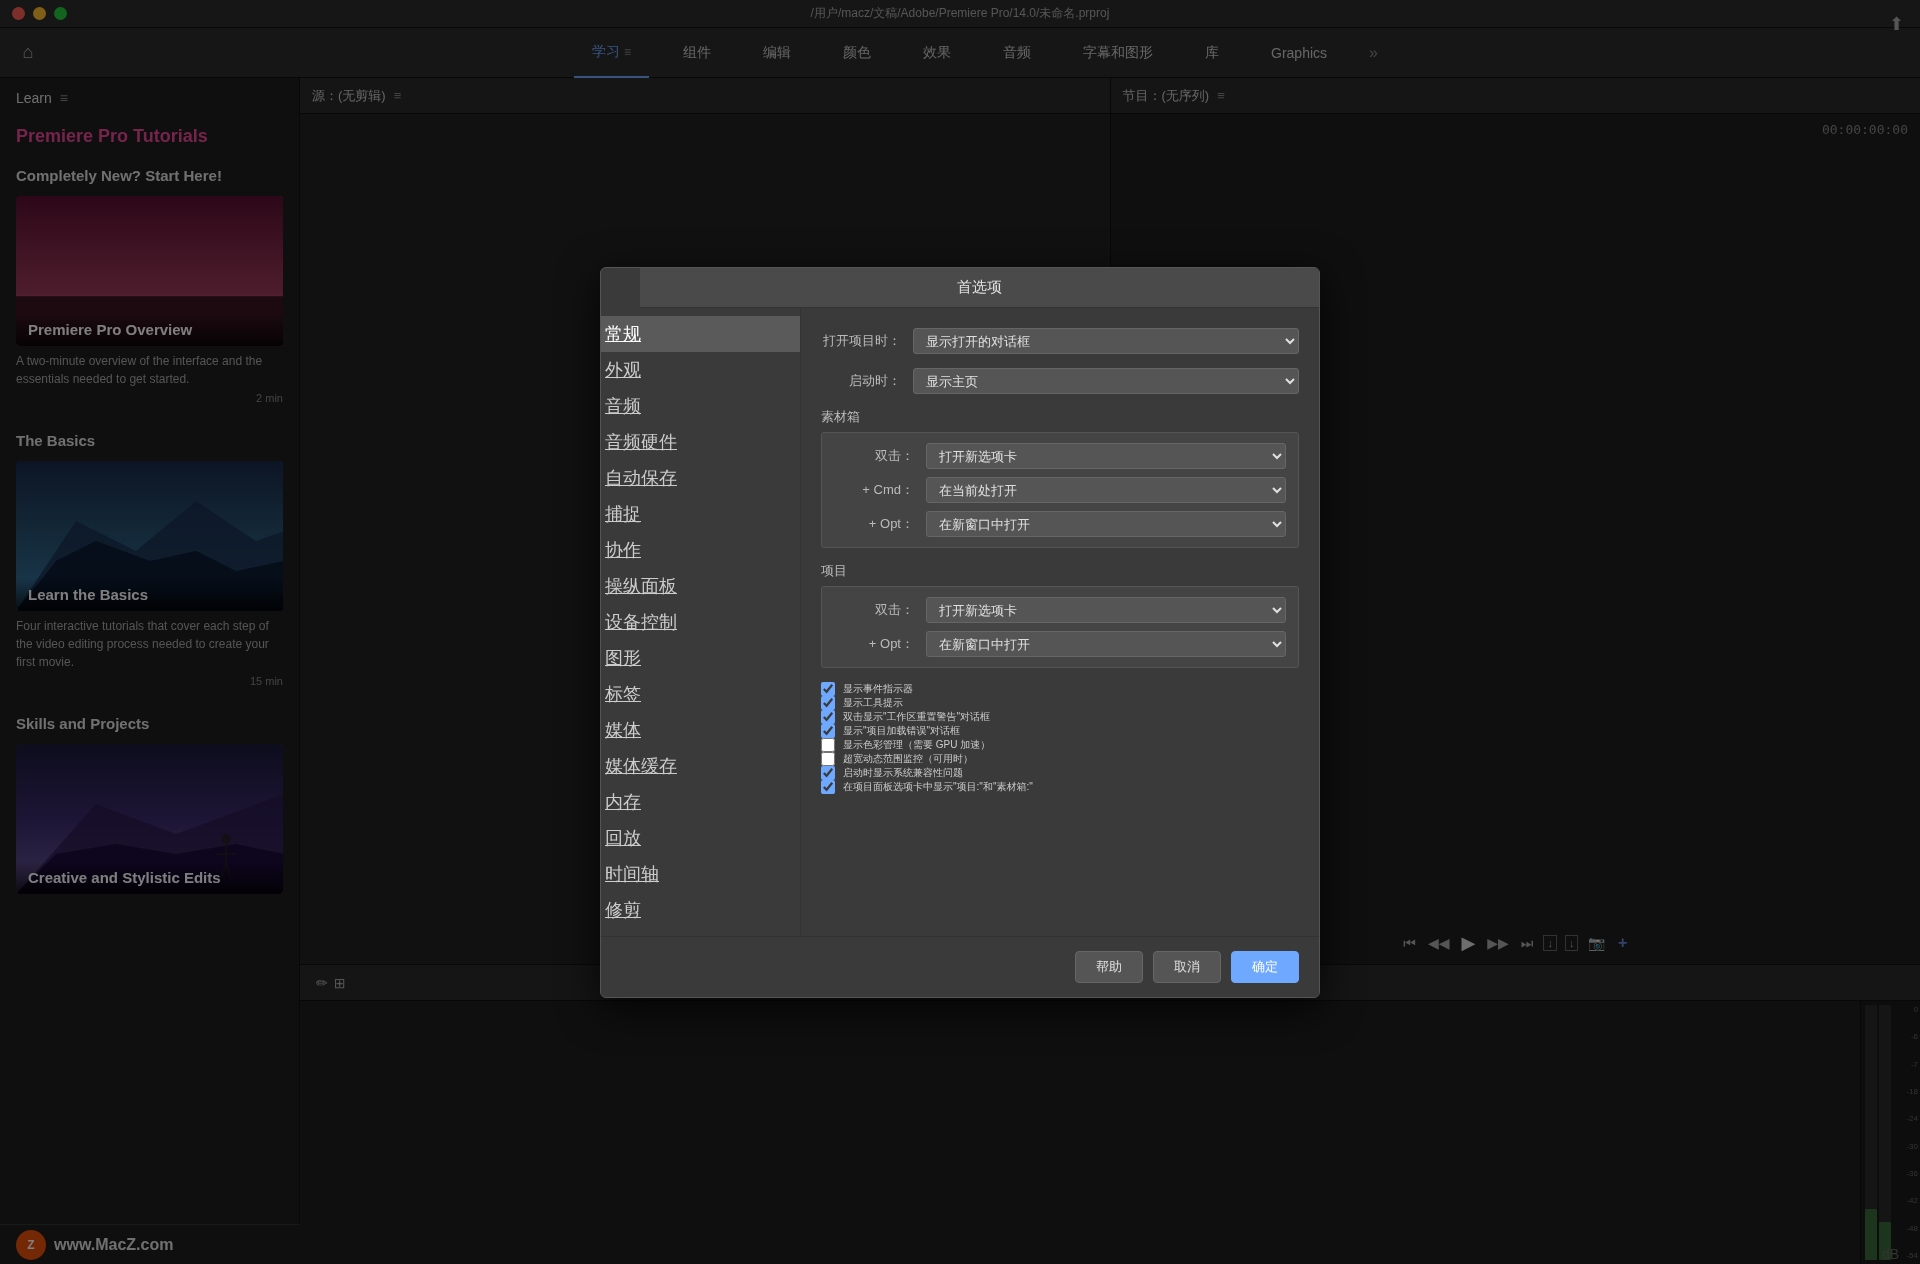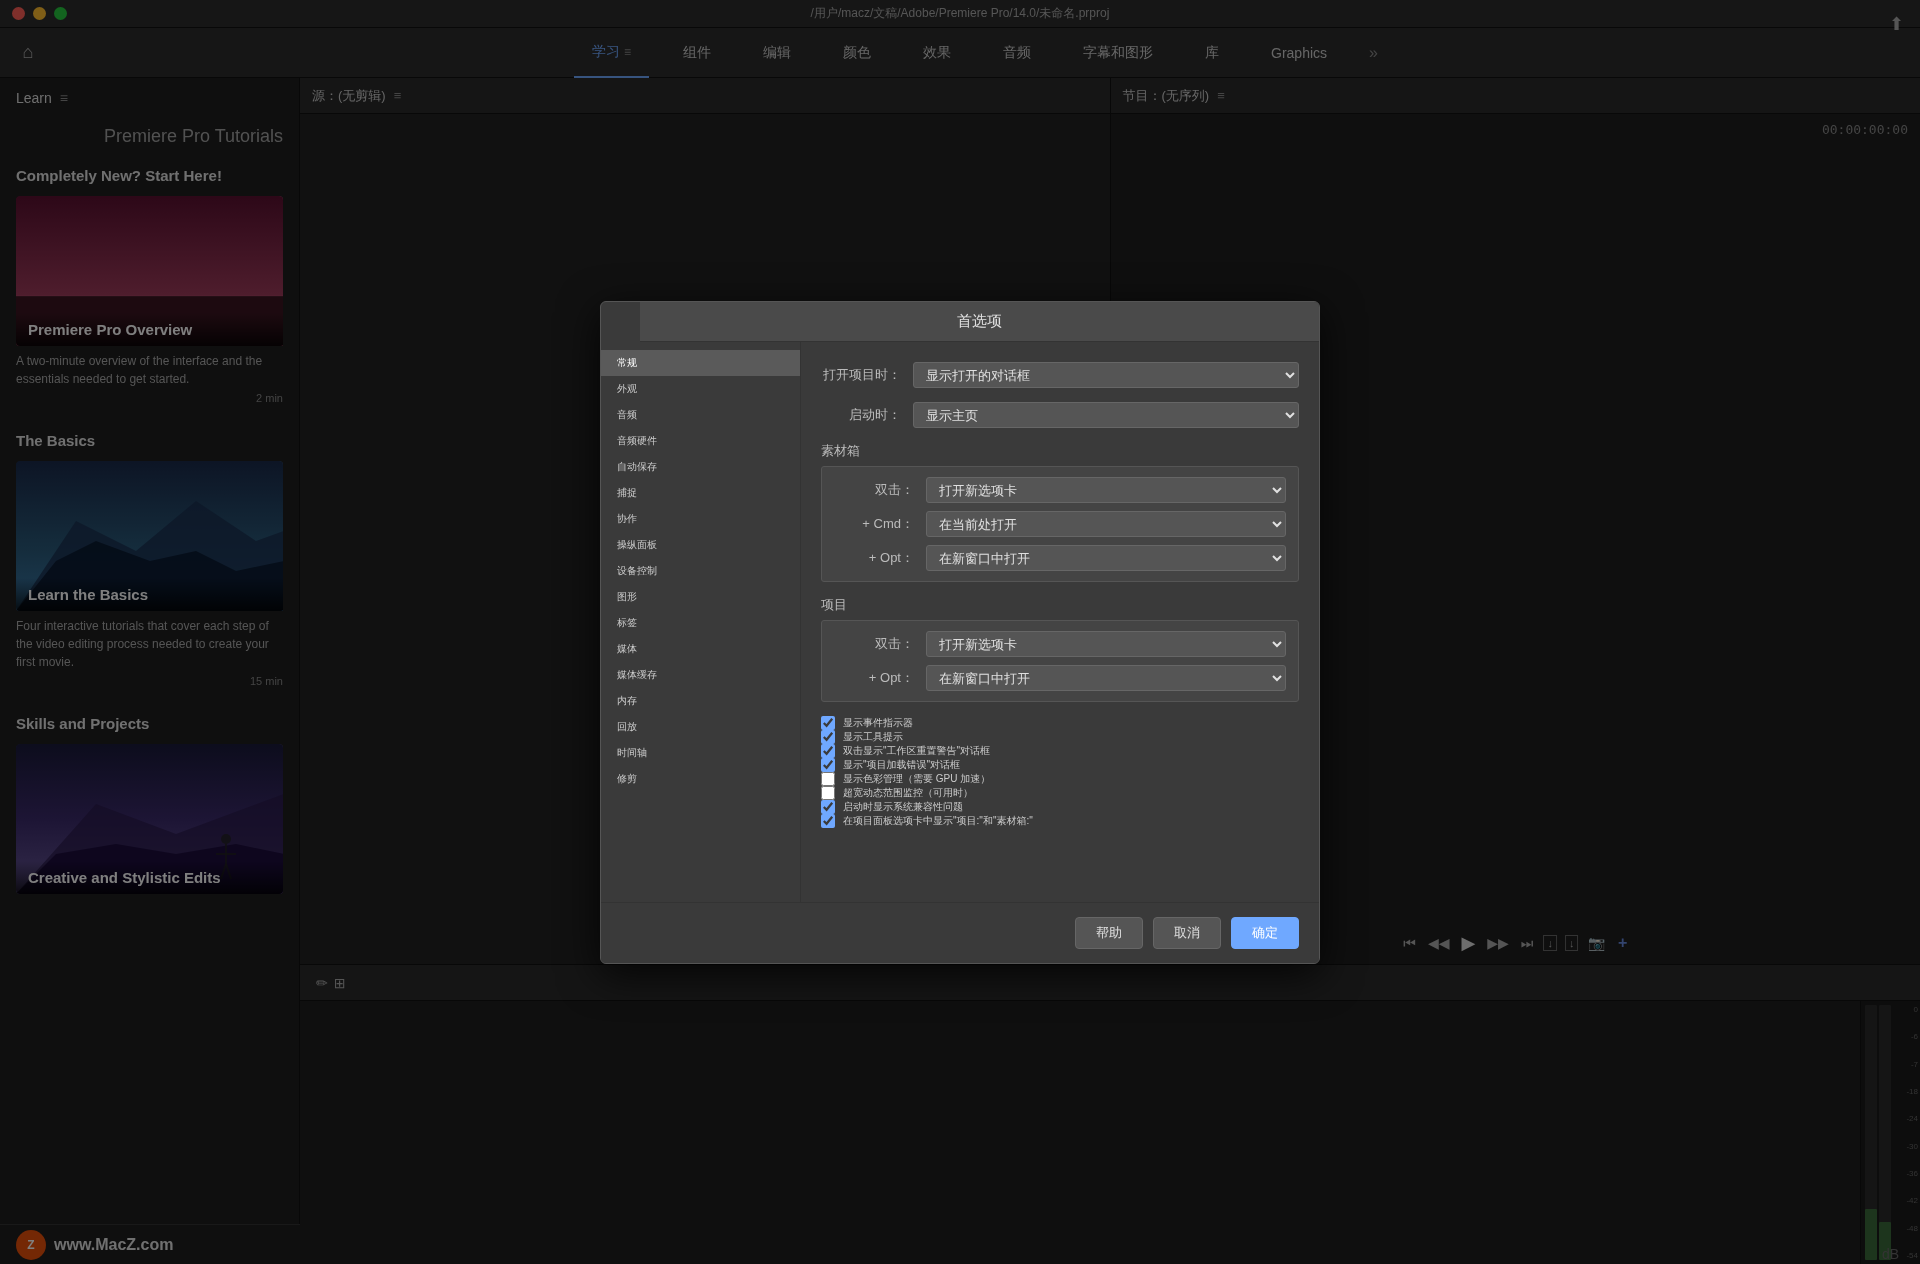--- a/index.html
+++ b/index.html
@@ -113,24 +113,24 @@
     .learn-title {
       color: #ddd;
       font-size: 14px;
       font-weight: 500;
     }
     .learn-menu-icon {
       color: #888;
       font-size: 14px;
     }
     .tutorials-title {
-      text-align: right;
-      color: #a3a3a3;
+      text-align: left;
+      color: #ec4899;
       font-size: 18px;
-      font-weight: 400;
+      font-weight: 700;
       padding: 8px 16px 20px;
     }
     .section-intro {
       padding: 0 16px 12px;
     }
     .section-intro-title {
       color: #e0e0e0;
       font-size: 15px;
       font-weight: 600;
       margin-bottom: 12px;
@@ -379,24 +379,25 @@
       display: flex;
       min-height: 560px;
     }
     .modal-sidebar {
       width: 200px;
       background: #3a3a3a;
       border-right: 1px solid #333;
       padding: 8px 0;
     }
     .modal-sidebar-item {
-      padding: 6px 16px;
+      padding: 6px 4px;
       color: #ccc;
-      font-size: 10px;
+      font-size: 18px;
       cursor: pointer;
+      text-decoration: underline;
     }
     .modal-sidebar-item.active {
       background: #5a5a5a;
       color: #fff;
     }
     .modal-content {
       flex: 1;
       padding: 20px;
       display: flex;
       flex-direction: column;

